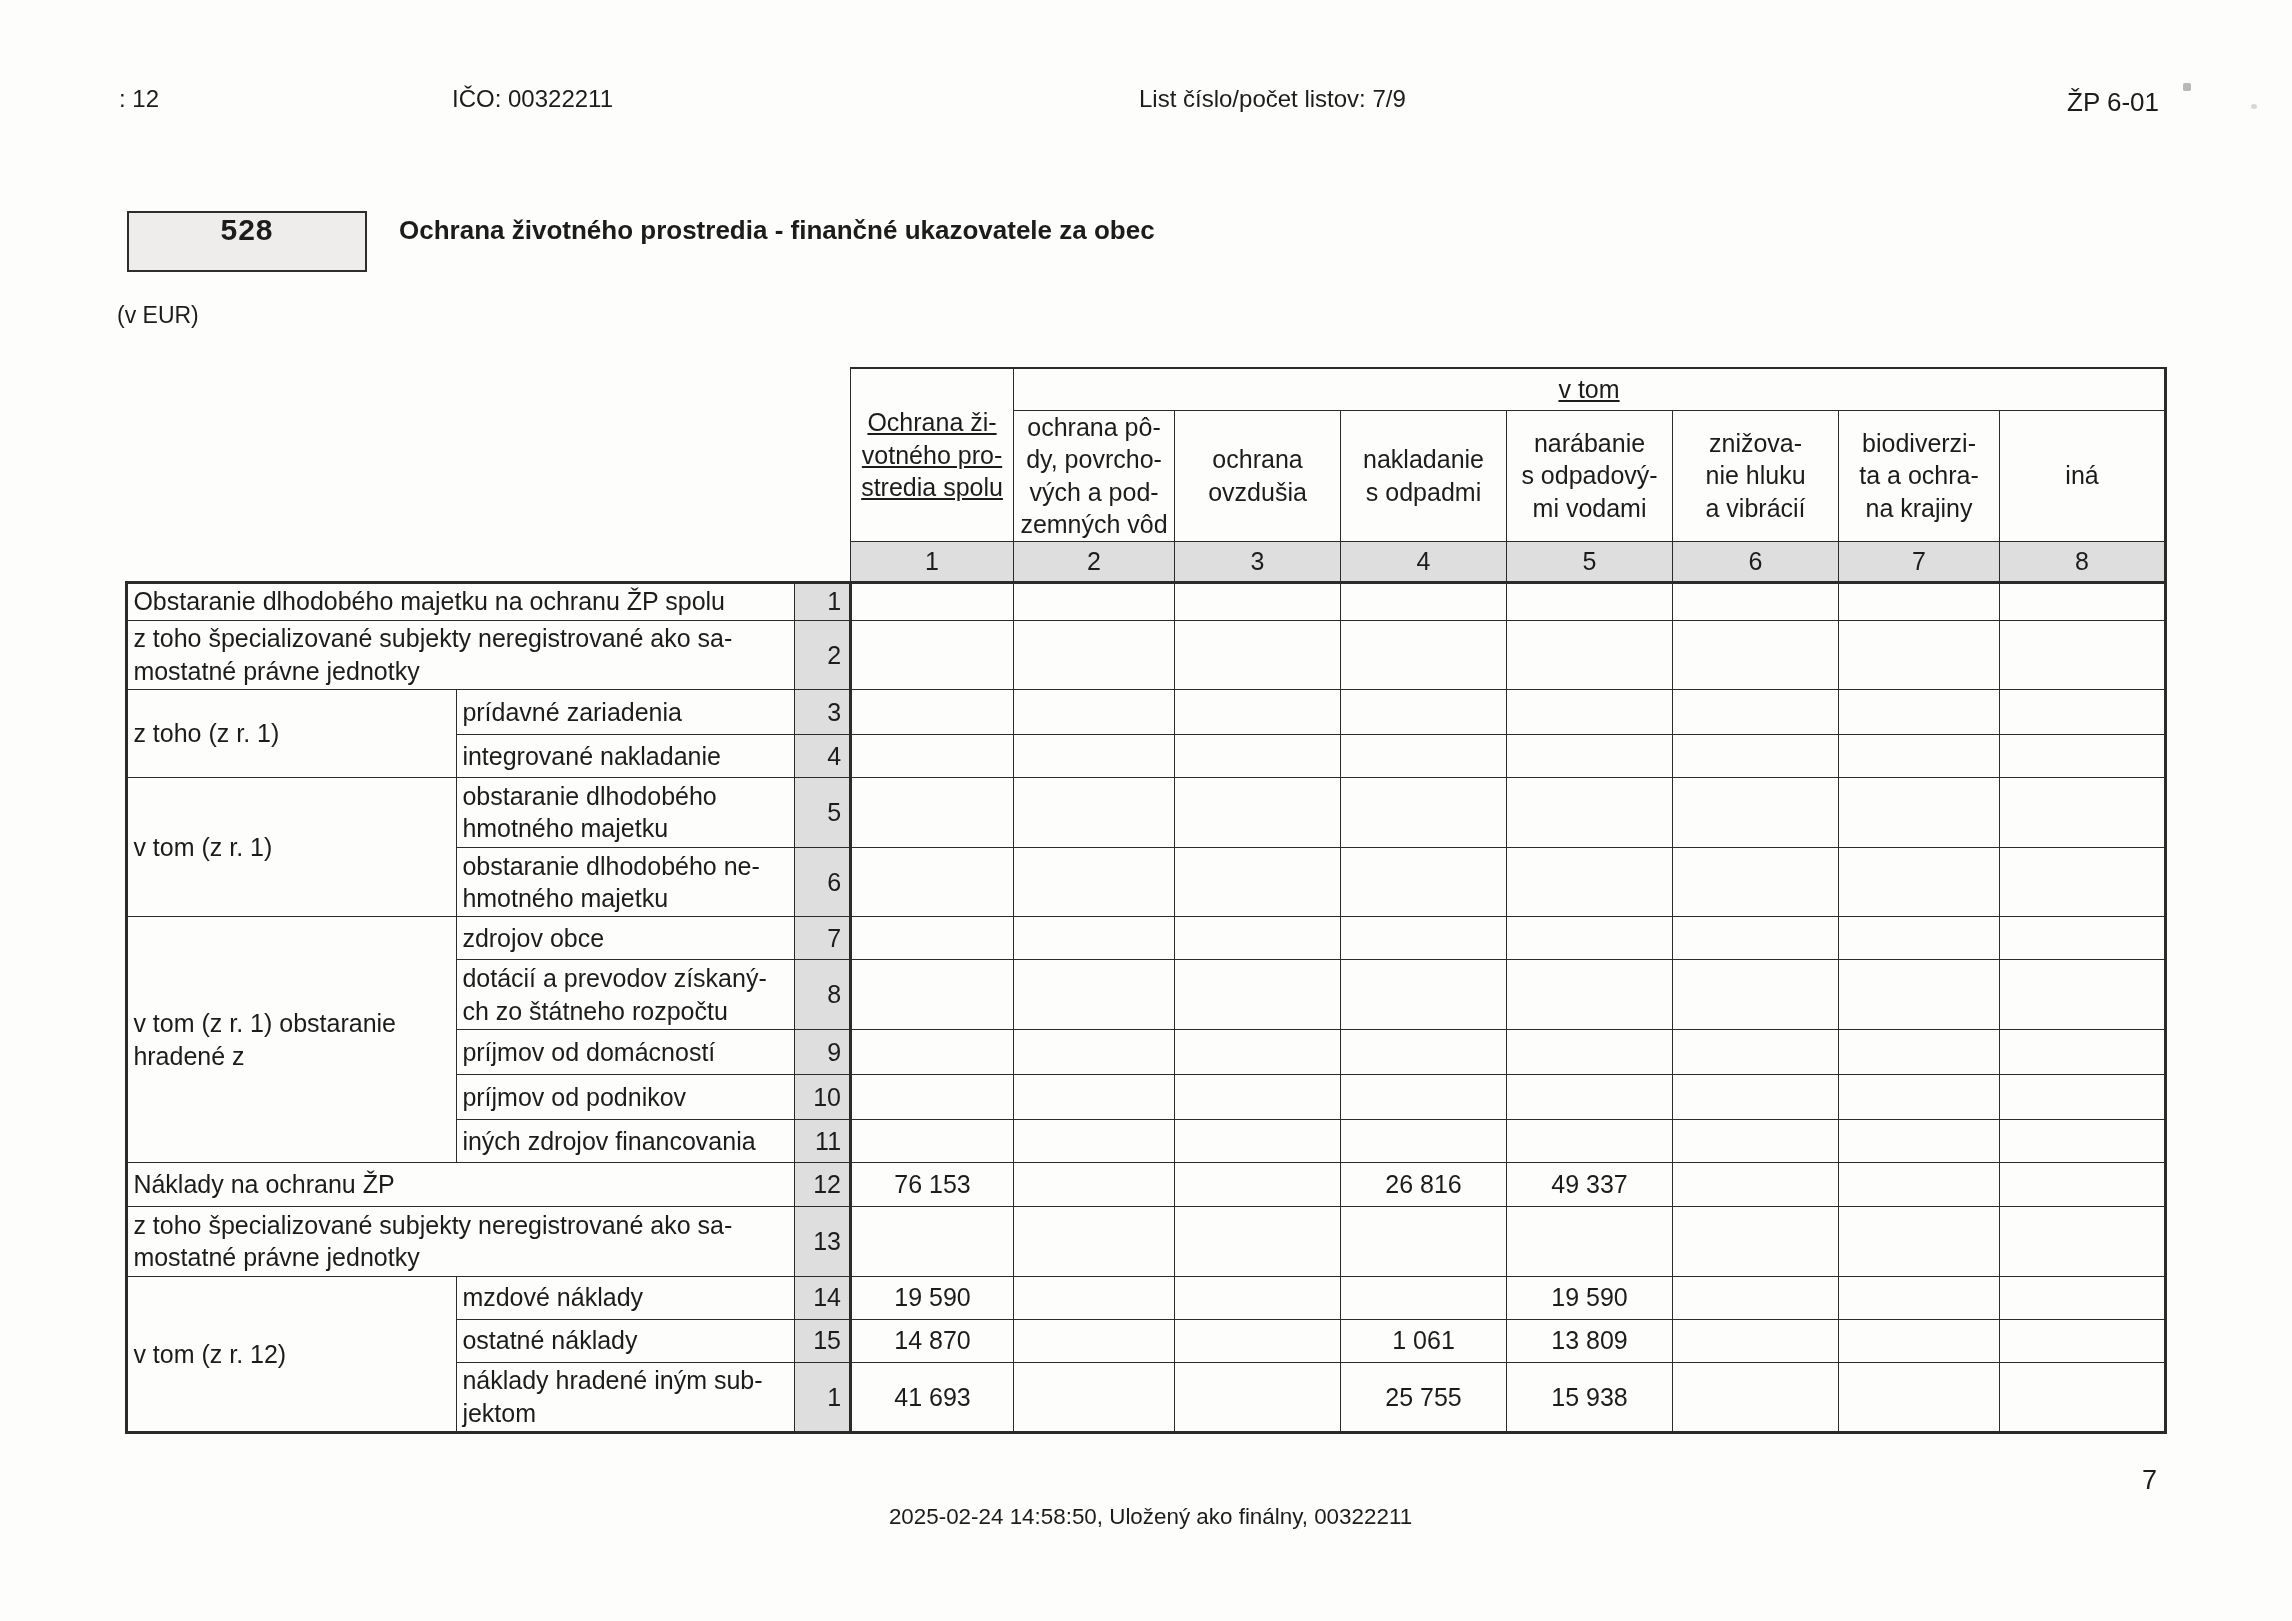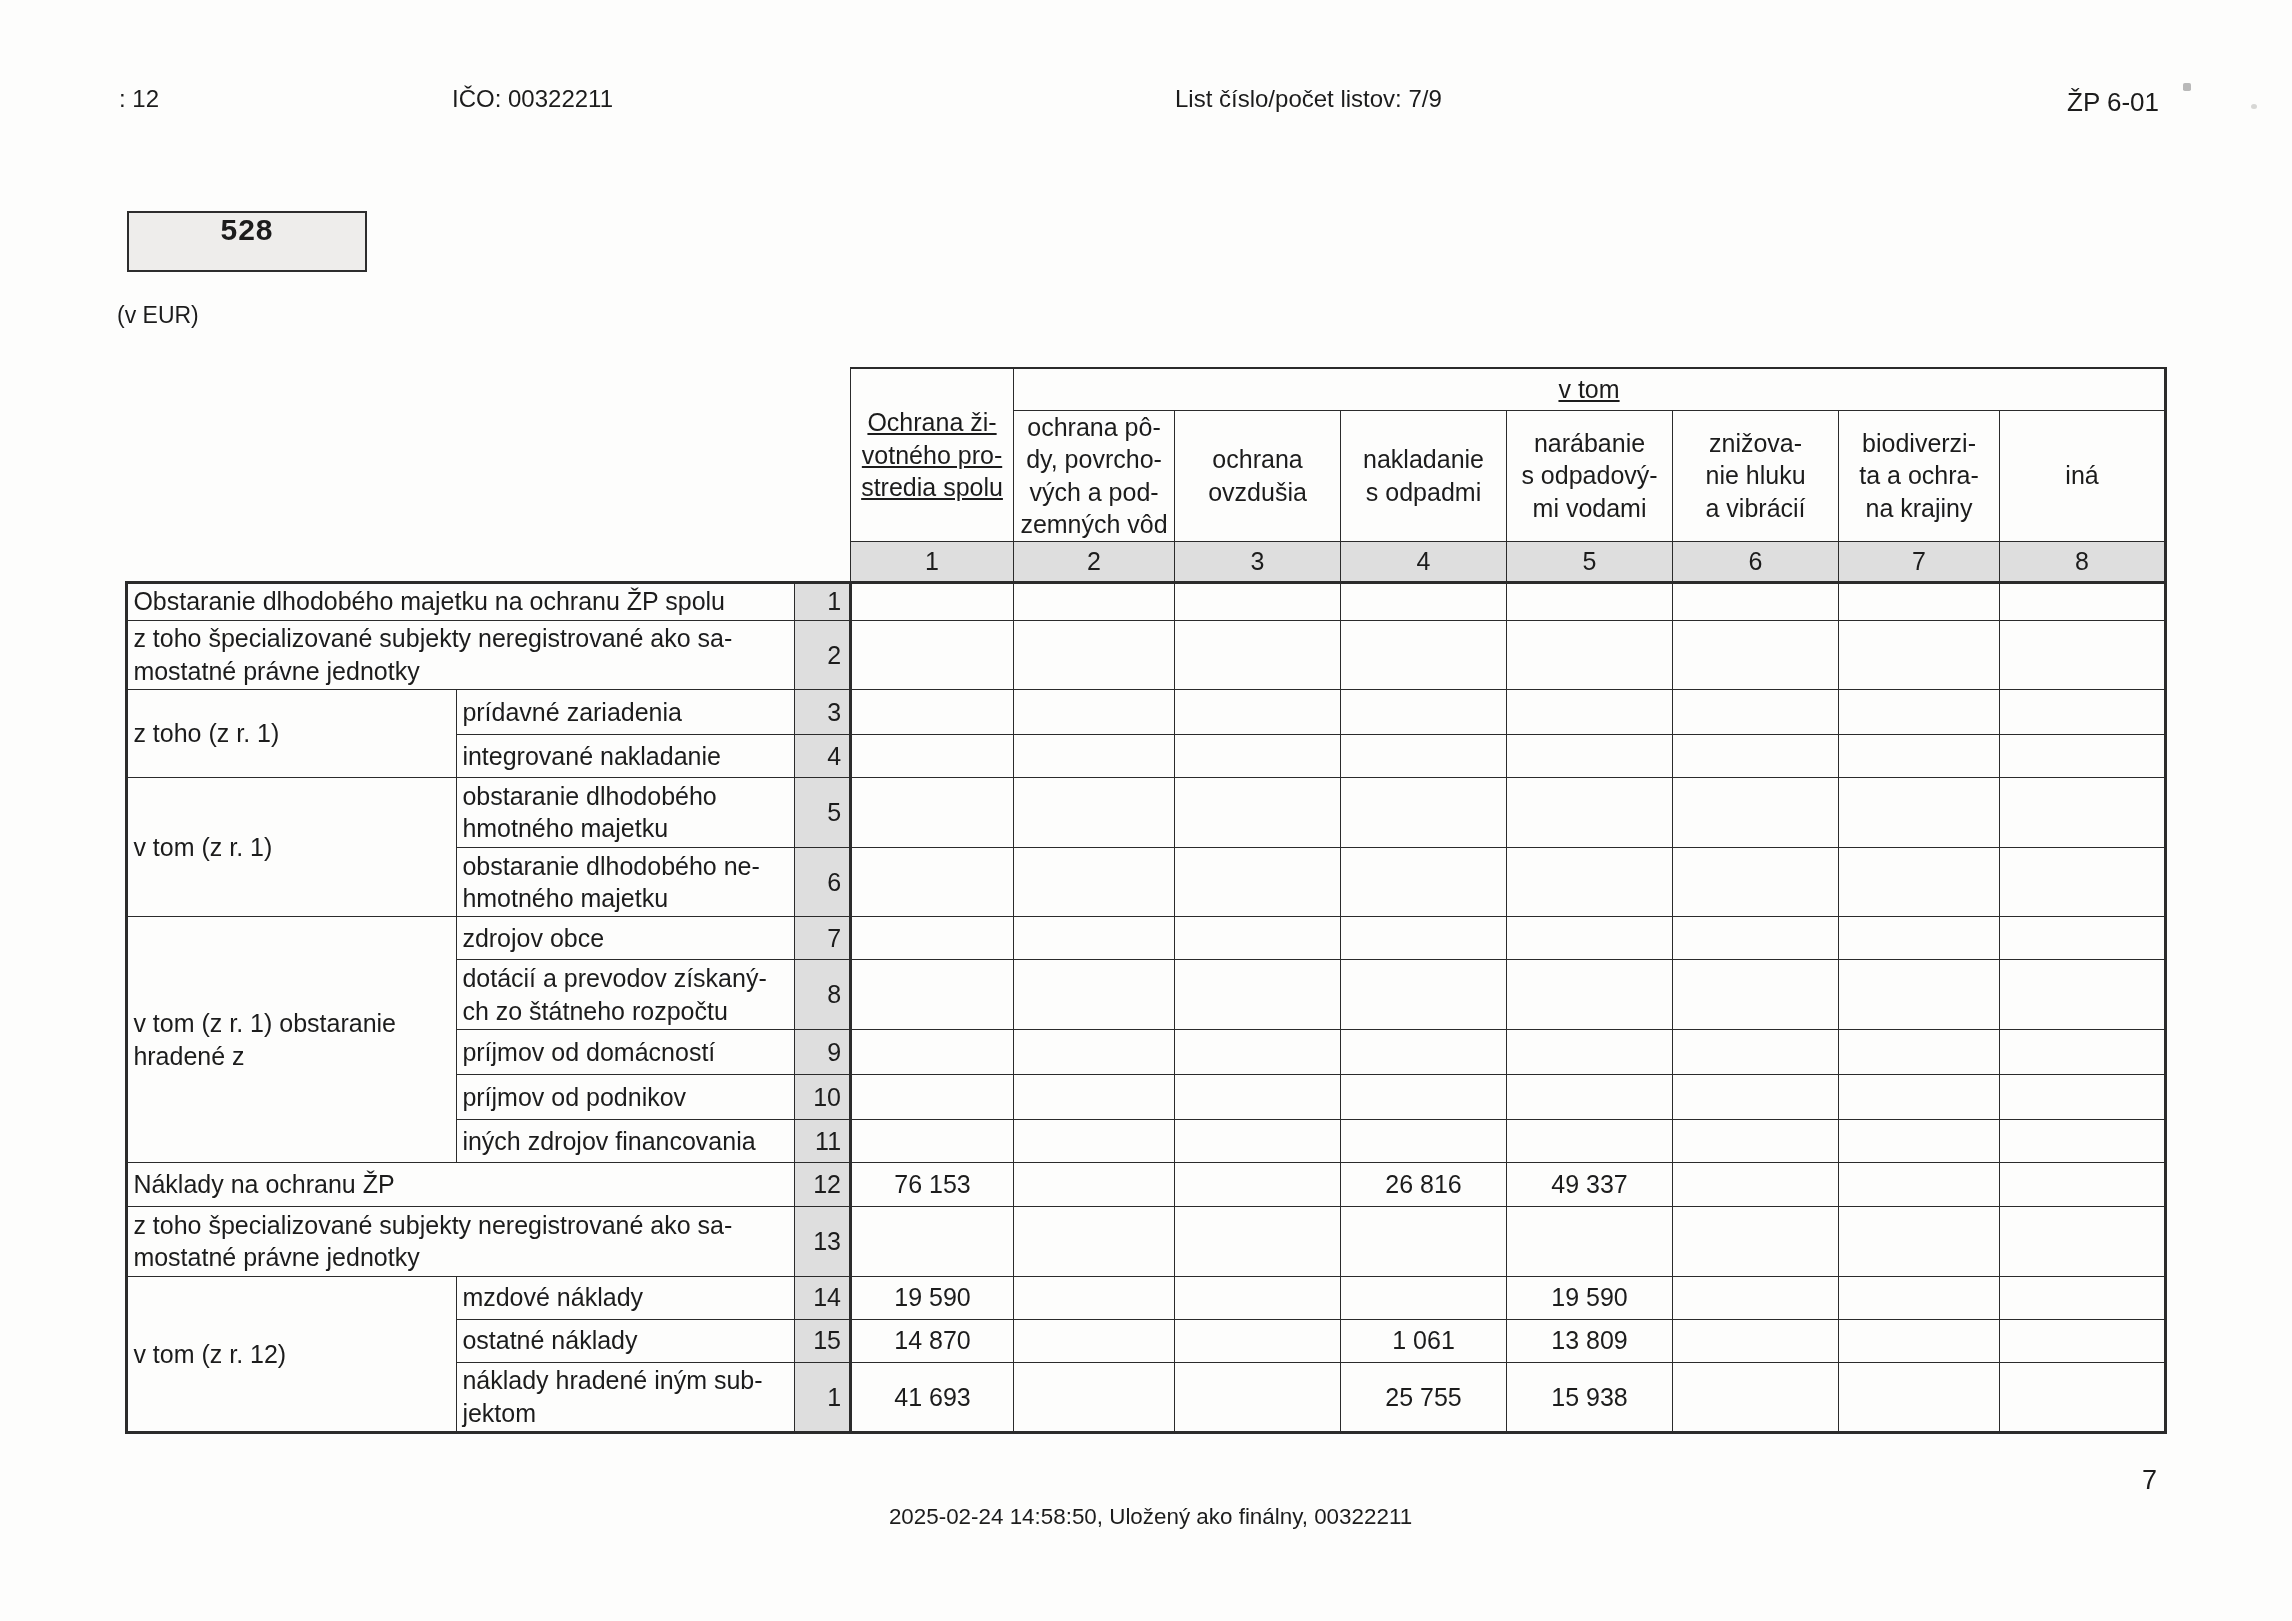--- a/index.html
+++ b/index.html
@@ -5,21 +5,21 @@
   html,body { margin:0; padding:0; }
   .sheet {
     position:relative; width:2293px; height:1621px;
     background:#fdfdfc; overflow:hidden;
     font-family:"Liberation Sans", sans-serif; color:#1c1c1c;
   }
   
   .tophdr span { position:absolute; font-size:24px; white-space:nowrap; }
   .hdr-frag { left:119px; top:85px; }
   .hdr-ico  { left:452px; top:85px; }
-  .hdr-list { left:1139px; top:85px;margin-left:36px; }
+  .hdr-list { left:1139px; top:85px; }
   .hdr-code { left:2067px; top:87px; font-size:26px !important; }
   .sup-mark { position:absolute; left:2183px; top:83px; width:8px; height:8px;
               background:#b9b9b9; border-radius:1.8px; }
   .artifact-dot { position:absolute; left:2251px; top:104px; width:6.3px; height:5.4px;
               background:#d7d7d5; border-radius:50%; }
   
   .code-box {
     position:absolute; left:127px; top:211px; width:236px; height:57px;
     border:2.7px solid #2d2d2d; background:#eeedeb;
     display:flex; align-items:flex-start; justify-content:center;
@@ -64,20 +64,21 @@
     <span class="hdr-ico">IČO: 00322211</span>
     <span class="hdr-list">List číslo/počet listov: 7/9</span>
     <span class="hdr-code">ŽP 6-01</span>
     <span class="sup-mark"></span>
     <span class="artifact-dot"></span>
   </div>
 
   <div class="code-box">
     <span>528</span>
   </div>
+  <div class="form-title">Ochrana životného prostredia - finančné ukazovatele za obec</div>
   <div class="unit-note">(v EUR)</div>
 
   <table class="grid">
     <colgroup>
       <col style="width:330px">
         <col style="width:338px">
         <col style="width:56px">
       <col style="width:163px">
         <col style="width:161px">
         <col style="width:166px">

